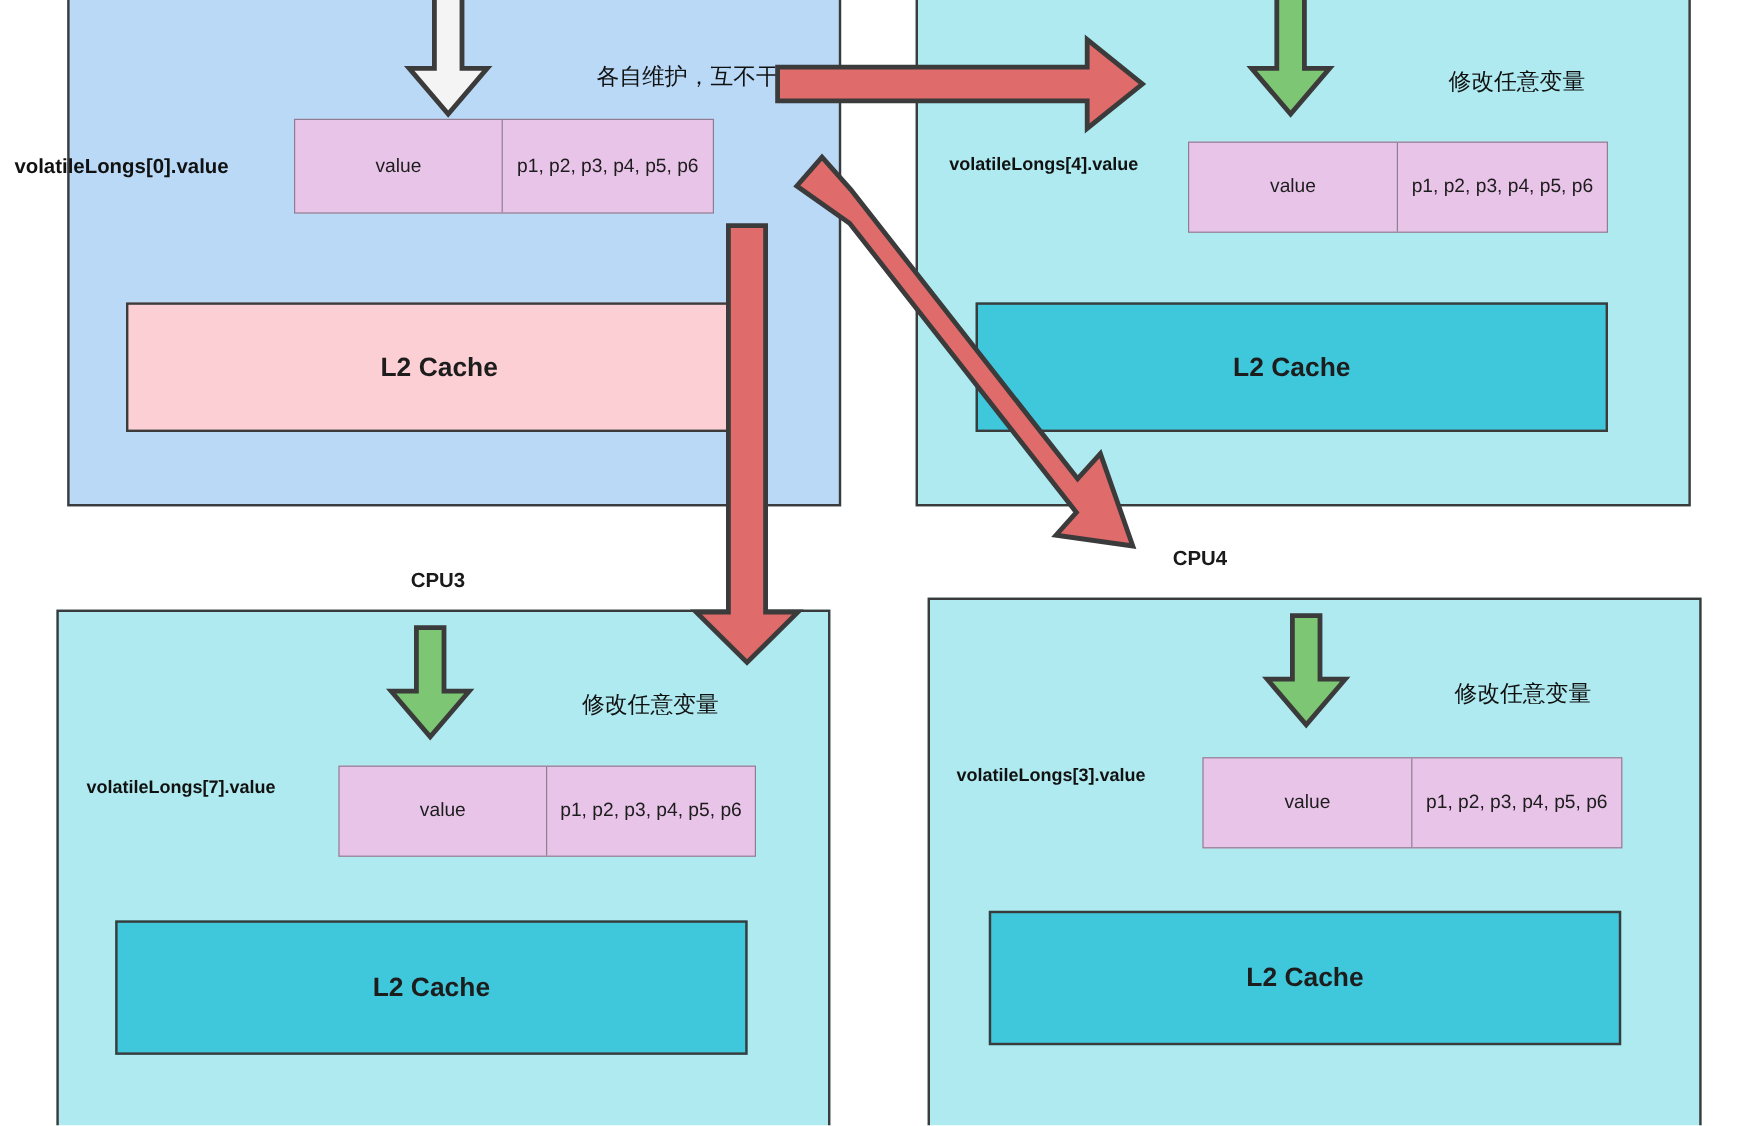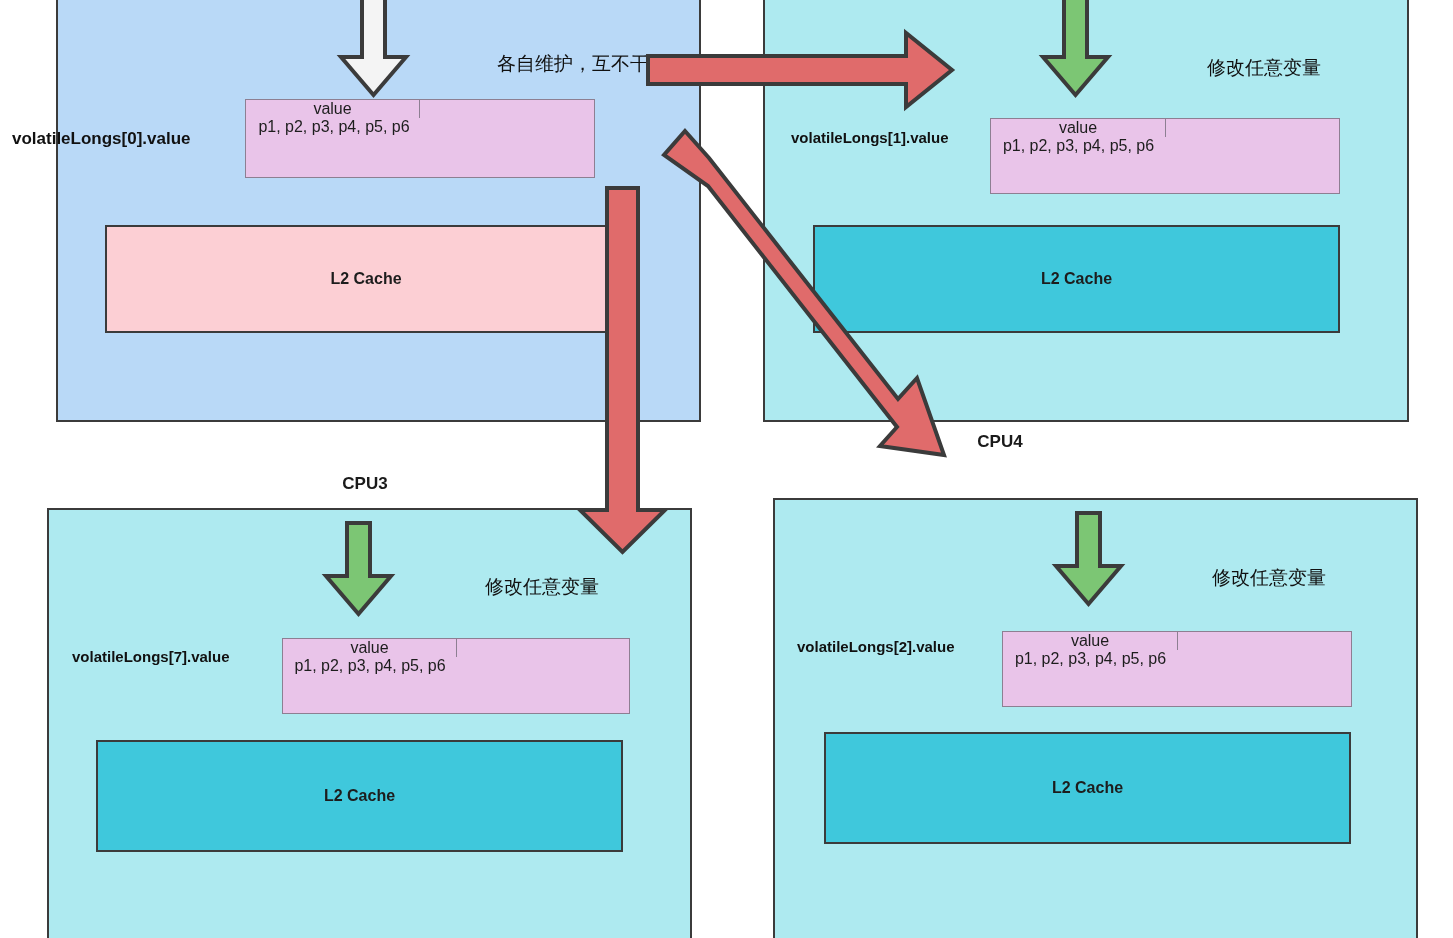--- a/index.html
+++ b/index.html
@@ -36,21 +36,20 @@
     text-align: center;
   }
 
   
   .valuebox {
     position: absolute;
     box-sizing: border-box;
     display: flex;
     border: 1.5px solid #8d7f92;
     background: #e9c4e9;
-    flex-direction: column;
   }
   .valuebox .cell {
     box-sizing: border-box;
     display: flex;
     align-items: center;
     justify-content: center;
     font-size: 16px;
     color: #1d1d1d;
     white-space: nowrap;
     overflow: hidden;
@@ -58,23 +57,24 @@
   .valuebox .cell.left  { border-right: 1.5px solid #8d7f92; }
 
   
   .l2 {
     position: absolute;
     box-sizing: border-box;
     border: 2.5px solid #3b3b3b;
     display: flex;
     align-items: center;
     justify-content: center;
-    font-size: 16px;
+    font-size: 22px;
     font-weight: bold;
     color: #1d1d1d;
+    margin-top: 27px;
   }
   .l2.pink { background: #fccfd4; }
   .l2.teal { background: #3fc8dc; }
 
   
   .var-label {
     position: absolute;
     font-size: 15px;
     font-weight: bold;
     color: #111111;
@@ -140,21 +140,21 @@
 
     <div class="note-label" style="left:497px; top:51px;">各自维护，互不干扰</div>
 
     <div class="valuebox" style="left:990px; top:118px; width:350px; height:76px;">
       <div class="cell left" style="width:175px;">value</div>
       <div class="cell right" style="width:175px;">p1, p2, p3, p4, p5, p6</div>
     </div>
 
     <div class="l2 teal" style="left:813px; top:225px; width:527px; height:108px;">L2 Cache</div>
 
-    <div class="var-label" style="left:791px; top:129px;">volatileLongs[1].value</div>
+    <div class="var-label" style="left:791px; top:129px;">volatileLongs[4].value</div>
 
     <div class="note-label" style="left:1207px; top:55px;">修改任意变量</div>
 
     <div class="valuebox" style="left:282px; top:638px; width:348px; height:76px;">
       <div class="cell left" style="width:174px;">value</div>
       <div class="cell right" style="width:174px;">p1, p2, p3, p4, p5, p6</div>
     </div>
 
     <div class="l2 teal" style="left:96px; top:740px; width:527px; height:112px;">L2 Cache</div>
 
@@ -164,25 +164,25 @@
 
     <div class="cpu-title" style="left:300px; top:474px; width:130px;">CPU3</div>
 
     <div class="valuebox" style="left:1002px; top:631px; width:350px; height:76px;">
       <div class="cell left" style="width:175px;">value</div>
       <div class="cell right" style="width:175px;">p1, p2, p3, p4, p5, p6</div>
     </div>
 
     <div class="l2 teal" style="left:824px; top:732px; width:527px; height:112px;">L2 Cache</div>
 
-    <div class="var-label" style="left:797px; top:638px;">volatileLongs[2].value</div>
+    <div class="var-label" style="left:797px; top:638px;">volatileLongs[3].value</div>
 
     <div class="note-label" style="left:1212px; top:565px;">修改任意变量</div>
 
-    <div class="cpu-title" style="left:935px; top:432px; width:130px;">CPU4</div>
+    <div class="cpu-title" style="left:935px; top:456px; width:130px;">CPU4</div>
   </div>
 
   <svg class="arrow-layer over" viewBox="0 0 1453 938">
 
     <polygon points="648,56 906,56 906,33 952,70 906,107 906,84 648,84" fill="#e06b6b" stroke="#3b3b3b" stroke-width="4" stroke-linejoin="miter"></polygon>
 
     <polygon points="607,188 638,188 638,510 665,510 622.5,552 580,510 607,510" fill="#e06b6b" stroke="#3b3b3b" stroke-width="4" stroke-linejoin="miter"></polygon>
 
     <polygon points="685,131 709,158 898,399 917,378 944,455 880,446 897,427 708,186 664,155" fill="#e06b6b" stroke="#3b3b3b" stroke-width="4" stroke-linejoin="miter"></polygon>
   </svg>

